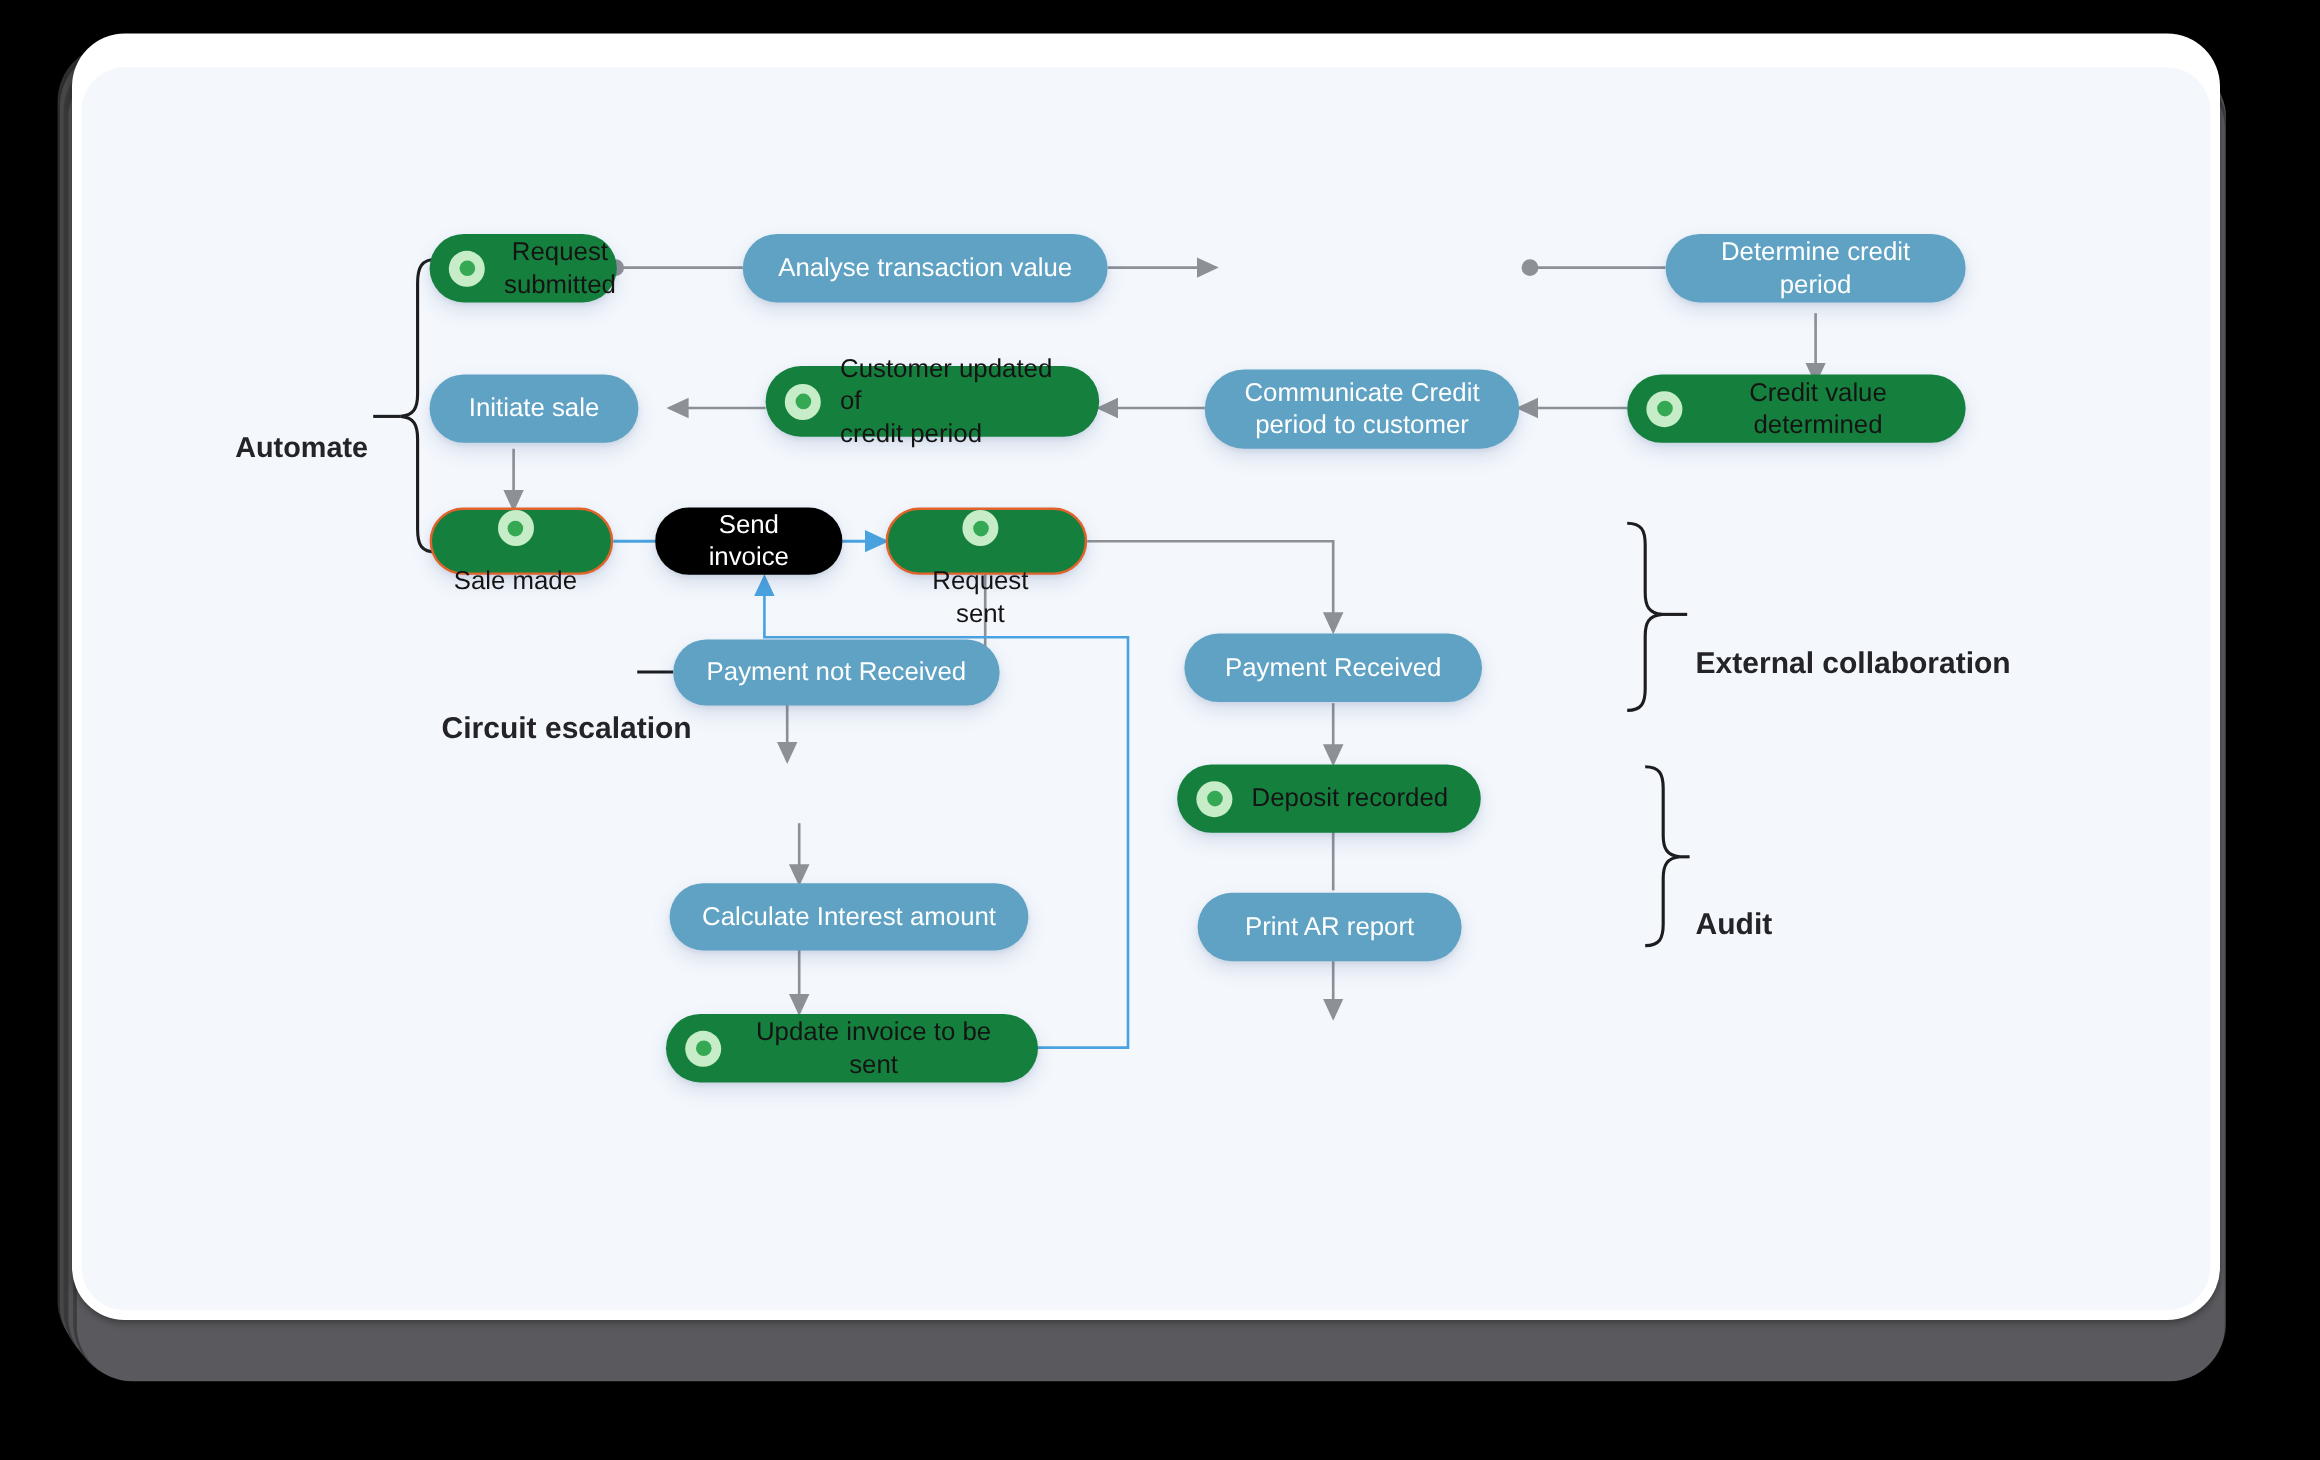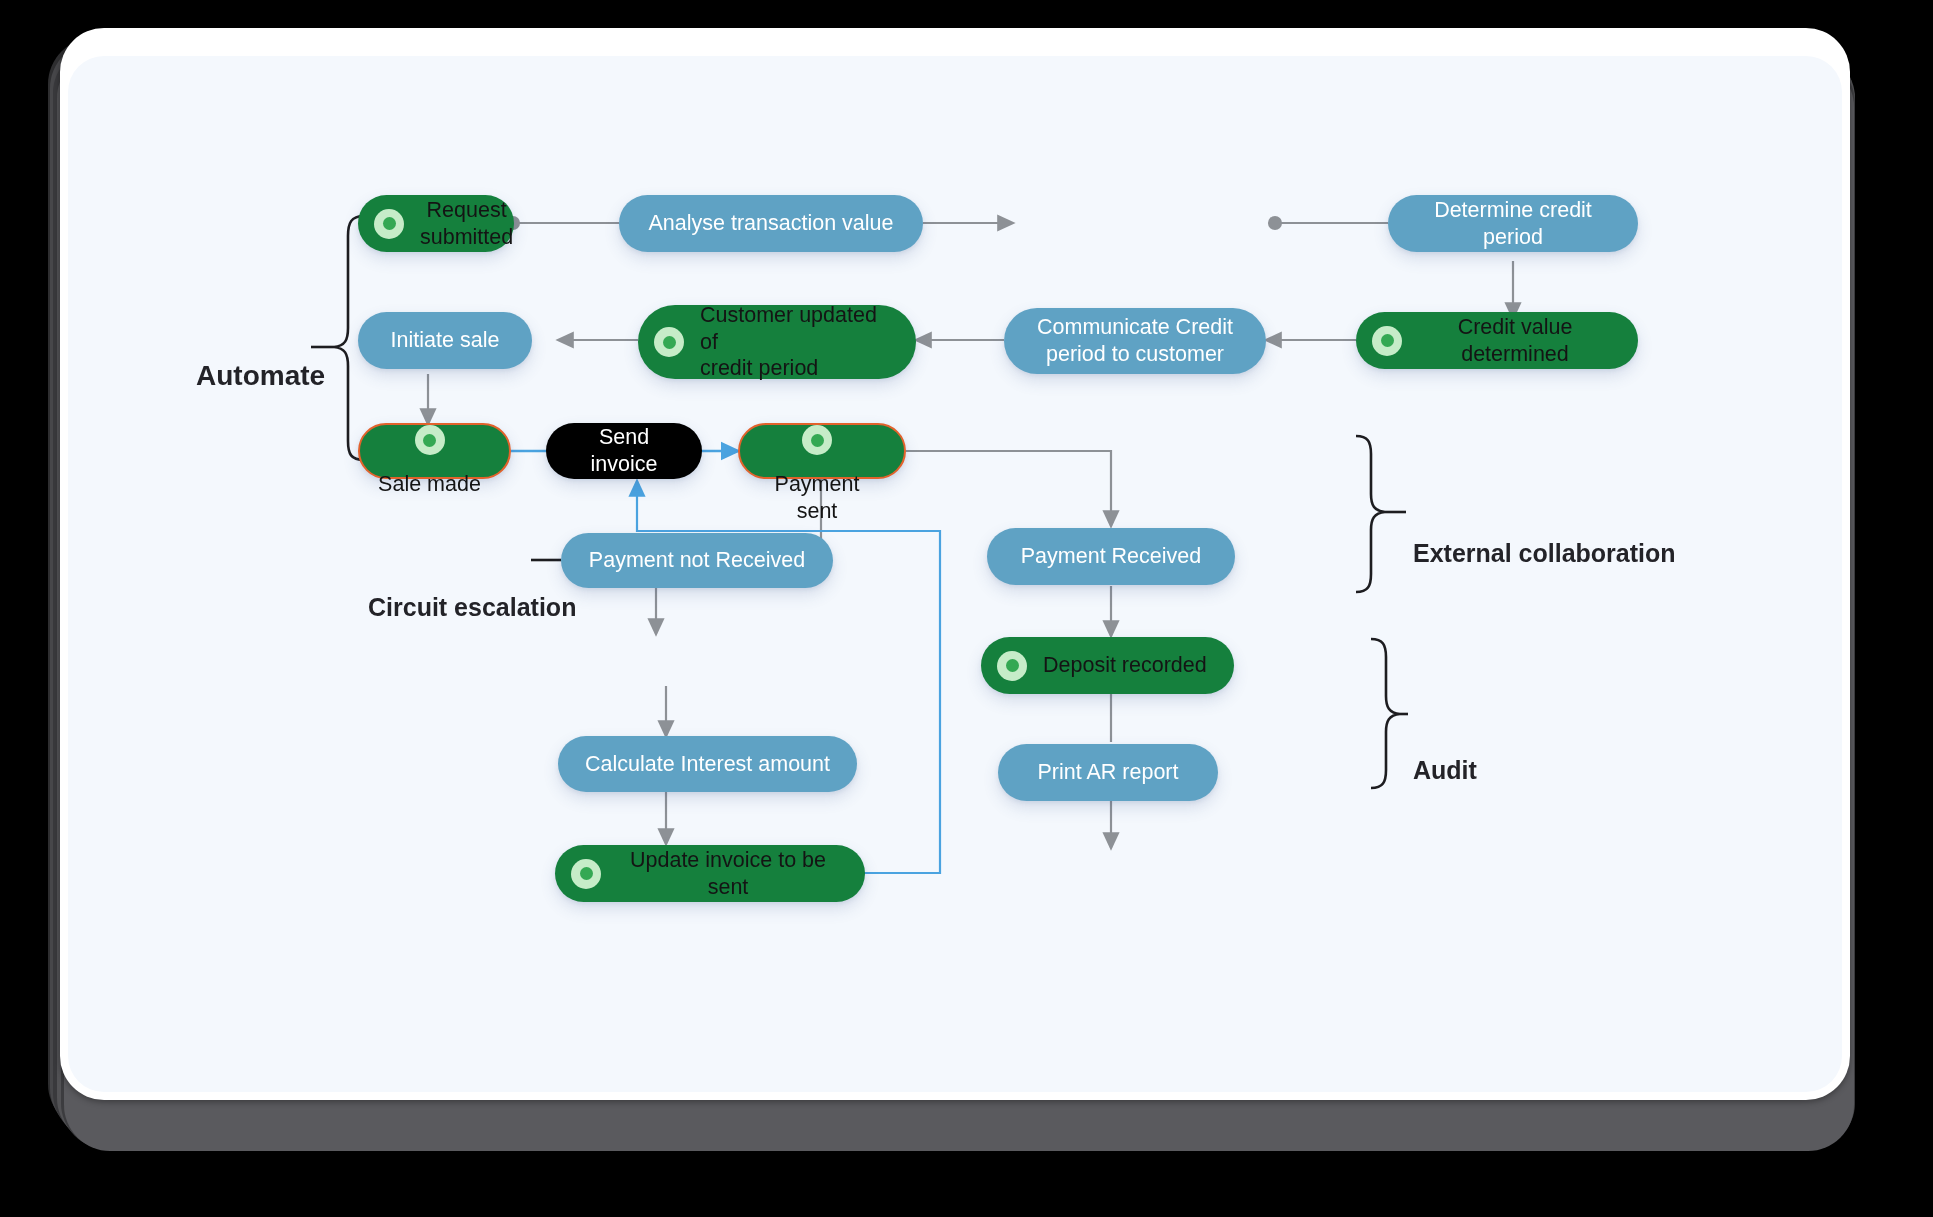--- a/index.html
+++ b/index.html
@@ -117,21 +117,21 @@
   .dot.green { background: #34a853; }
   .dot.red   { background: #ef5a35; }
 
   
   .group-label {
     position: absolute;
     font-weight: bold;
     color: #232328;
     white-space: nowrap;
   }
-  #label-automate { left: 128px; top: 304px; font-size: 28px; }
+  #label-automate { left: 128px; top: 304px; font-size: 24px; }
   #label-circuit  { left: 300px; top: 537px; font-size: 25px; }
   #label-external { left: 1345px; top: 483px; font-size: 25px; }
   #label-audit    { left: 1345px; top: 700px; font-size: 25px; }
 </style>
 </head>
 <body>
 
 <div id="app-window">
   <div class="stack-layer stack-1"></div>
   <div class="stack-layer stack-2"></div>
@@ -237,21 +237,21 @@
           <span class="dot-wrap green">
               <span class="dot green"></span>
             </span>
           <span class="label">Credit value determined</span>
         </div>
 
         <div class="node task" style="left:936px; top:252px; width:262px; height:66px;">
           <span class="label">Communicate Credit<br>period to customer</span>
         </div>
 
-        <div class="node event" style="left:570px; top:249px; width:278px; height:74px; justify-content:flex-start;">
+        <div class="node event" style="left:570px; top:249px; width:278px; height:59px; justify-content:flex-start;">
           <span class="dot-wrap green">
               <span class="dot green"></span>
             </span>
           <span class="label" style="text-align:left">Customer updated of<br>credit period</span>
         </div>
 
         <div class="node task" style="left:290px; top:256px; width:174px; height:57px;">
           <span class="label">Initiate sale</span>
         </div>
 
@@ -263,21 +263,21 @@
         </div>
 
         <div class="node task accent" style="left:478px; top:367px; width:156px; height:56px;">
           <span class="label">Send invoice</span>
         </div>
 
         <div class="node event highlight" style="left:670px; top:367px; width:168px; height:56px;">
           <span class="dot-wrap green">
               <span class="dot green"></span>
             </span>
-          <span class="label">Payment sent</span>
+          <span class="label">Request sent</span>
         </div>
 
         <div class="node task" style="left:493px; top:477px; width:272px; height:55px;">
           <span class="label">Payment  not Received</span>
         </div>
 
 
         <div class="node task" style="left:490px; top:680px; width:299px; height:56px;">
           <span class="label">Calculate Interest amount</span>
         </div>

